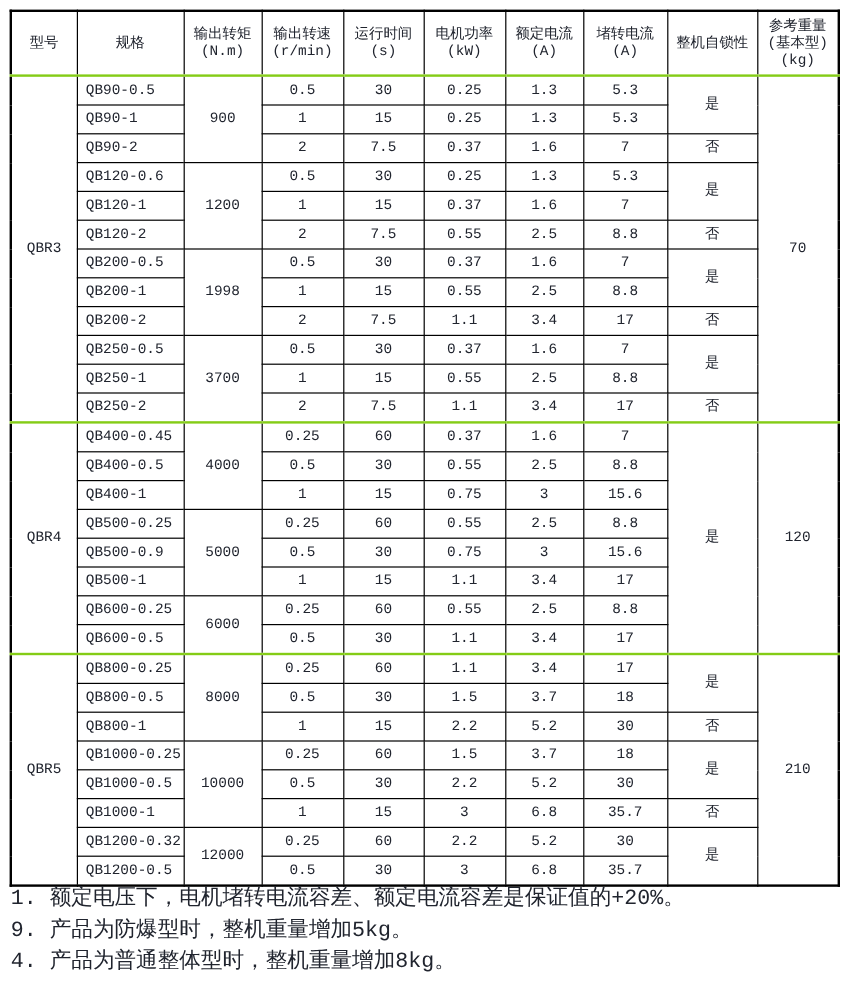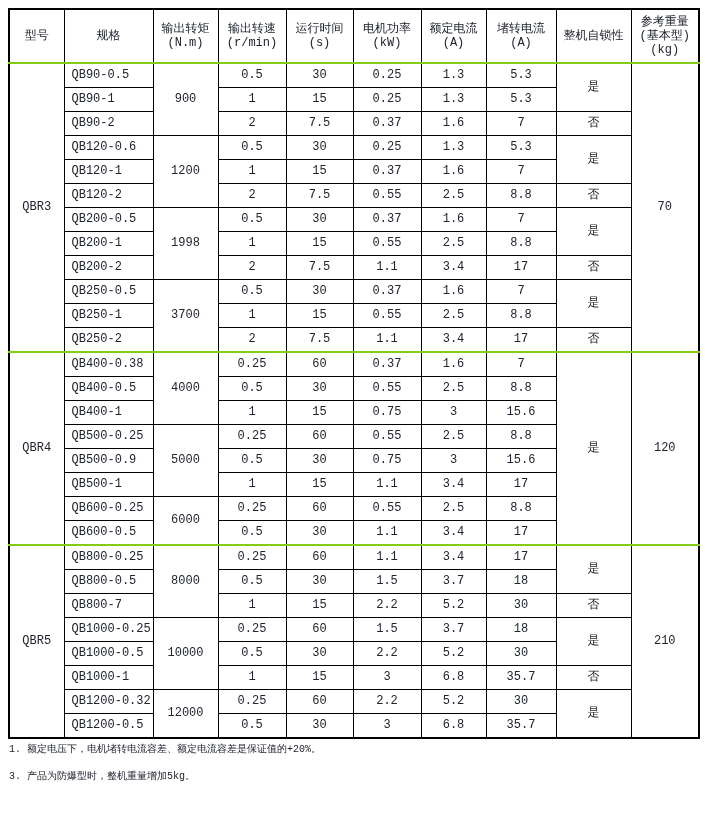--- a/index.html
+++ b/index.html
@@ -18,21 +18,21 @@
     font-weight:normal;font-size:12px;padding:0;overflow:hidden;
     line-height:1.2;
   }
   thead th{height:52px;}
   thead .hl{display:block;line-height:14px;}
   tbody td{height:23px;}
   td.spec{text-align:left;padding-left:7px;}
   tr.sec td{border-top:2px solid #84cc16;}
   .footnotes{position:absolute;left:9px;top:741px;width:690px;}
   .footnotes p{
-    margin:0 0 9.5px 0;font-size:10px;line-height:17px;color:#20242e;
+    margin:0 0 9.5px 0;font-size:18px;line-height:17px;color:#20242e;
   }
 </style>
 </head>
 <body>
 
 <div class="table-wrap">
   <table>
     <colgroup>
         <col style="width: 55px;">
         <col style="width: 89px;">
@@ -193,21 +193,21 @@
           <td class="spec">QB250-2</td>
           <td>2</td>
           <td>7.5</td>
           <td>1.1</td>
           <td>3.4</td>
           <td>17</td>
           <td>否</td>
         </tr>
         <tr class="sec">
           <td rowspan="8">QBR4</td>
-          <td class="spec">QB400-0.38</td>
+          <td class="spec">QB400-0.45</td>
           <td rowspan="3">4000</td>
           <td>0.25</td>
           <td>60</td>
           <td>0.37</td>
           <td>1.6</td>
           <td>7</td>
           <td rowspan="8">是</td>
           <td rowspan="8">120</td>
         </tr>
         <tr>
@@ -282,21 +282,21 @@
         </tr>
         <tr>
           <td class="spec">QB800-0.5</td>
           <td>0.5</td>
           <td>30</td>
           <td>1.5</td>
           <td>3.7</td>
           <td>18</td>
         </tr>
         <tr>
-          <td class="spec">QB800-7</td>
+          <td class="spec">QB800-1</td>
           <td>1</td>
           <td>15</td>
           <td>2.2</td>
           <td>5.2</td>
           <td>30</td>
           <td>否</td>
         </tr>
         <tr>
           <td class="spec">QB1000-0.25</td>
           <td rowspan="3">10000</td>
@@ -341,14 +341,15 @@
           <td>3</td>
           <td>6.8</td>
           <td>35.7</td>
         </tr>
       </tbody>
   </table>
 </div>
 
 <div class="footnotes">
     <p>1. 额定电压下，电机堵转电流容差、额定电流容差是保证值的+20%。</p>
-    <p>3. 产品为防爆型时，整机重量增加5kg。</p>
+    <p>9. 产品为防爆型时，整机重量增加5kg。</p>
+    <p>4. 产品为普通整体型时，整机重量增加8kg。</p>
   </div>
 
 </body></html>

